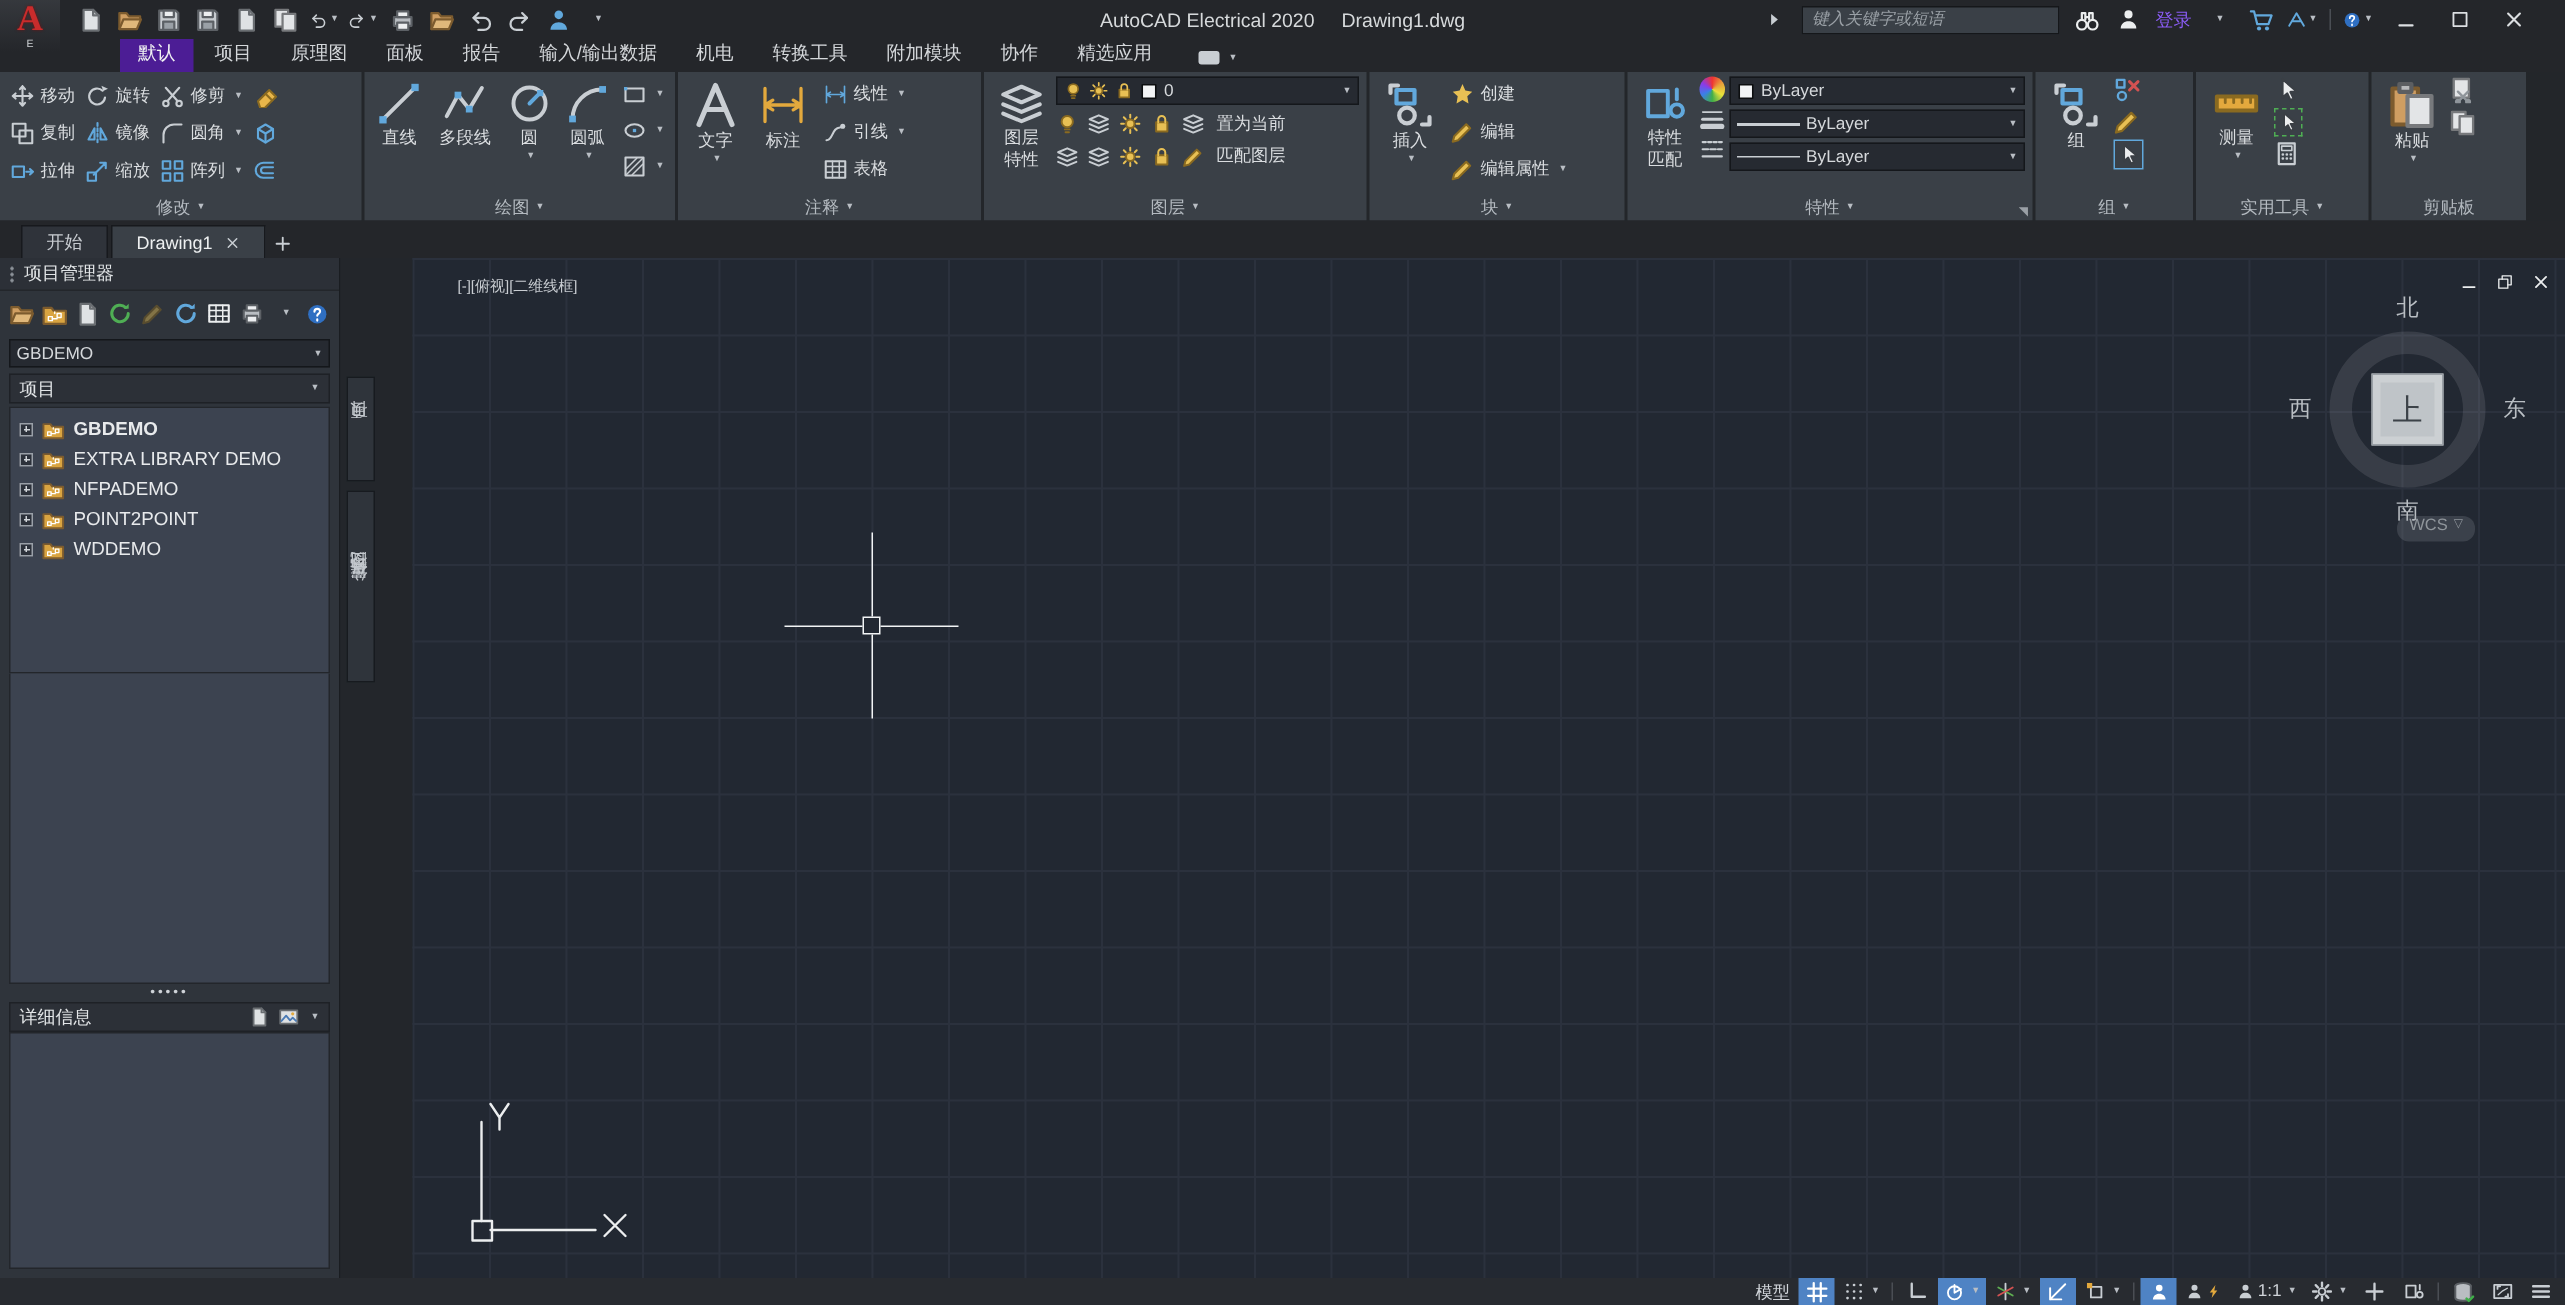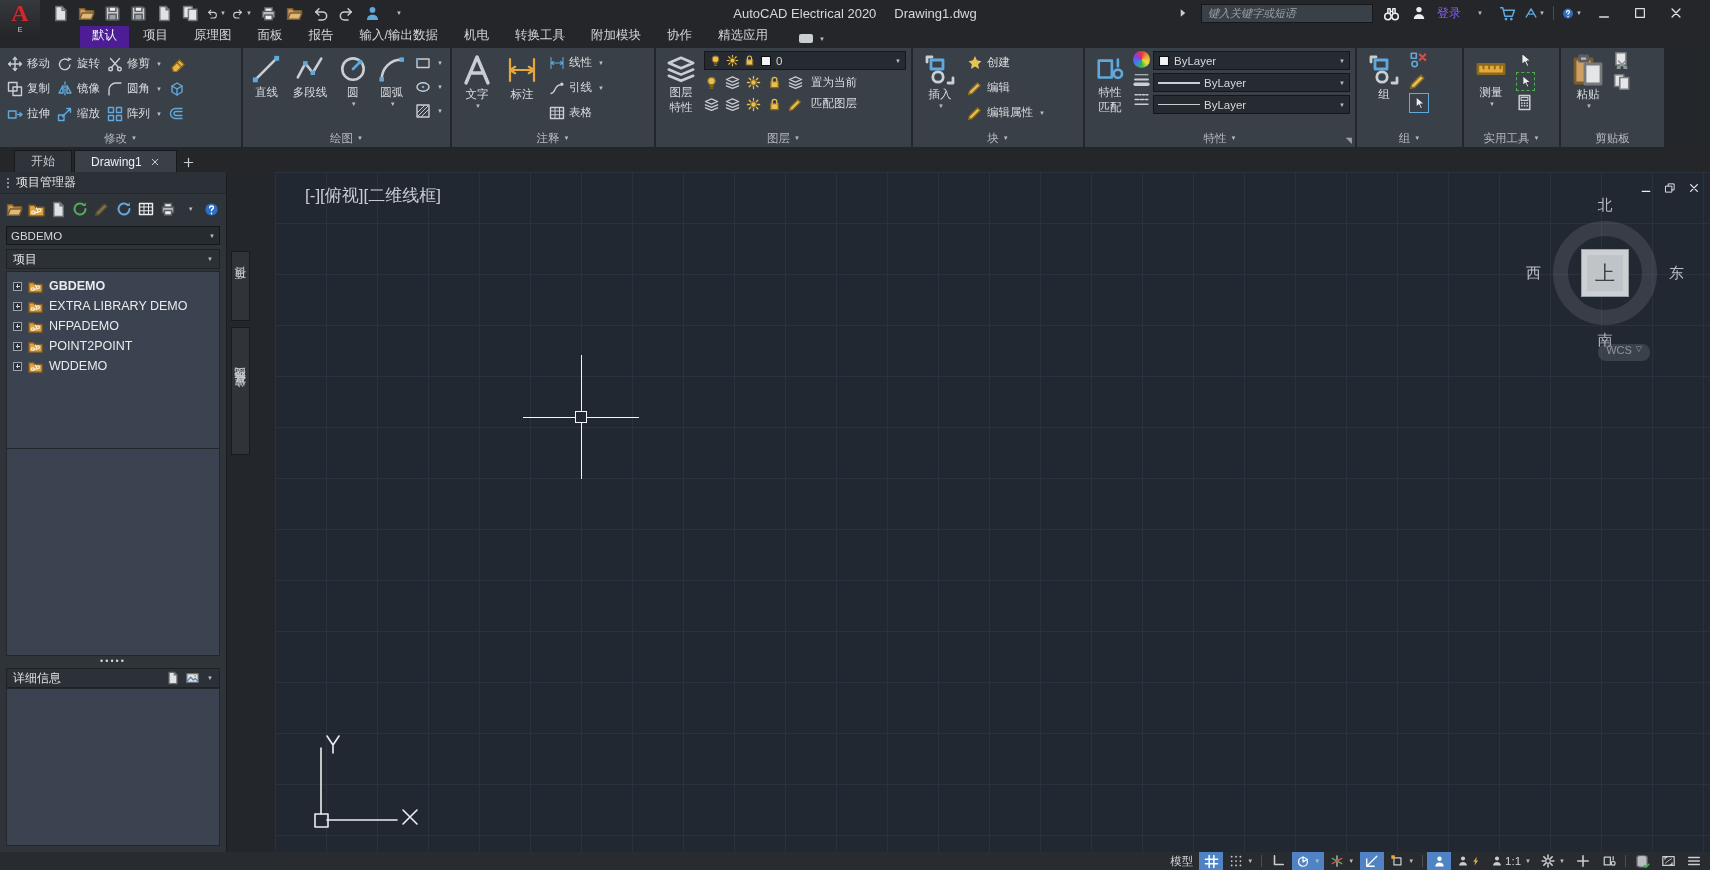--- a/index.html
+++ b/index.html
@@ -77,21 +77,21 @@
 
   
   .sidetabs { position:absolute; left:231px; top:79px; width:19px; display:flex; flex-direction:column; gap:6px; z-index:3;}
   .vtab { background:#2f343b; border:1px solid #171a1f; color:#c3c8cd; font-size:11.5px; padding:10px 2px;
     writing-mode:vertical-rl; transform:rotate(180deg); display:flex; align-items:center; justify-content:center; letter-spacing:2px;}
 
   
   .canvas { flex:1; position:relative; background:#222832;
     background-image:linear-gradient(#2b313d 1px,transparent 1px),linear-gradient(90deg,#2b313d 1px,transparent 1px);
     background-size:51px 51px; overflow:hidden;}
-  .vplabel { position:absolute; left:30px; top:12px; color:#c8ccd1; font-size:17px;}
+  .vplabel { position:absolute; left:30px; top:12px; color:#c8ccd1; font-size:10px;}
   .vp-controls { position:absolute; right:10px; top:10px; display:flex; gap:12px; color:#e8eaec;}
   .viewcube { position:absolute; right:30px; top:26px; width:150px; height:150px;}
   .vc-ring { position:absolute; left:50%; top:50%; width:104px; height:104px; margin:-52px 0 0 -52px; border-radius:50%;
     border:15px solid rgba(205,210,215,0.13);}
   .vc-label { position:absolute; color:#b9bec3; font-size:15px;}
   .vc-top { position:absolute; left:50%; top:50%; width:48px; height:48px; margin:-24px 0 0 -24px;
     background:#ccd0d3; border:1px solid #9aa0a6; display:flex; align-items:center; justify-content:center;}
   .vc-top-inner { width:36px; height:36px; background:#bfc4c8; display:flex; align-items:center; justify-content:center;
     color:#3c4248; font-size:20px;}
   .wcs-pill { position:absolute; right:60px; top:172px; height:17px; padding:0 8px; border-radius:8px;
@@ -934,21 +934,21 @@
                 <use href="#s-cursor"></use>
               </svg>
             </span>
         </div>
       </div>
       <div class="pfoot cd">
           <span>组</span>
         </div>
     </div>
 
-    <div class="rpanel" style="width:95px">
+    <div class="rpanel" style="width:115px">
       <div class="pcontent">
         <div class="bigbtn cd" style="width:44px">
             <svg class="i" width="34" height="30">
               <use href="#s-ruler"></use>
             </svg>
             <span>测量</span>
           </div>
         <div class="scol" style="gap:3px">
           <svg class="i c-blue" width="18" height="18">
               <use href="#s-cursor"></use>

